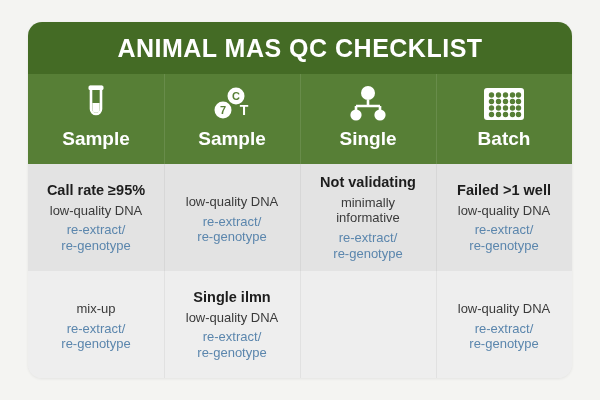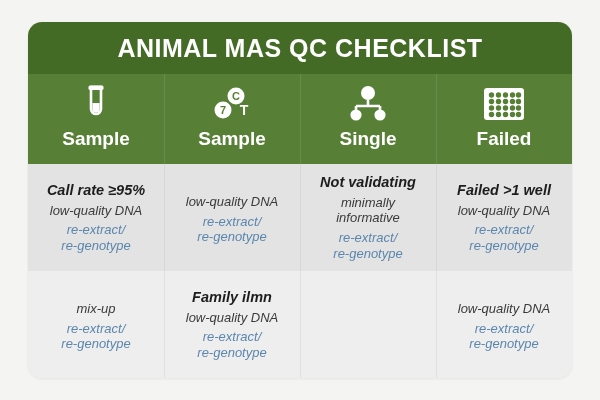--- a/index.html
+++ b/index.html
@@ -87,21 +87,20 @@
 
   
   #body-area {
     flex: 1 1 auto;
     display: flex;
     flex-direction: column;
   }
   .row {
     flex: 1 1 0;
     display: flex;
-    font-style: italic;
   }
   .row-a { background: #e3e3e3; }
   .row-b { background: #eeeeee; }
 
   .cell {
     flex: 1 1 0;
     display: flex;
     flex-direction: column;
     align-items: center;
     justify-content: center;
@@ -206,21 +205,21 @@
               <circle cx="29.5" cy="22" r="2.7"></circle>
               <circle cx="35.5" cy="22" r="2.7"></circle>
             <circle cx="8.5" cy="28.5" r="2.7"></circle>
               <circle cx="15.5" cy="28.5" r="2.7"></circle>
               <circle cx="22.5" cy="28.5" r="2.7"></circle>
               <circle cx="29.5" cy="28.5" r="2.7"></circle>
               <circle cx="35.5" cy="28.5" r="2.7"></circle>
           </g>
         </svg>
       </div>
-      <div class="head-label">Failed</div>
+      <div class="head-label">Batch</div>
     </div>
 
   </div>
 
   <div id="body-area">
 
     <div class="row row-a">
       <div class="cell">
         <div class="cell-title">Call rate ≥95%</div>
         <div class="cell-sub">low-quality DNA</div>
@@ -241,21 +240,21 @@
         <div class="cell-action">re-extract/<br>re-genotype</div>
       </div>
     </div>
 
     <div class="row row-b">
       <div class="cell">
         <div class="cell-sub">mix-up</div>
         <div class="cell-action">re-extract/<br>re-genotype</div>
       </div>
       <div class="cell">
-        <div class="cell-title">Family ilmn</div>
+        <div class="cell-title">Single ilmn</div>
         <div class="cell-sub">low-quality DNA</div>
         <div class="cell-action">re-extract/<br>re-genotype</div>
       </div>
       <div class="cell cell-empty">
         
         
         
       </div>
       <div class="cell">
         <div class="cell-sub">low-quality DNA</div>

